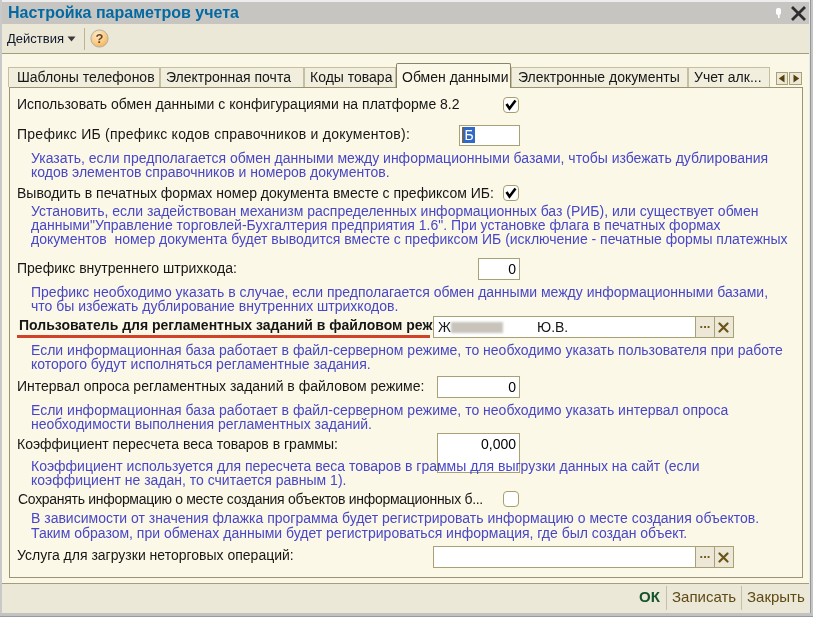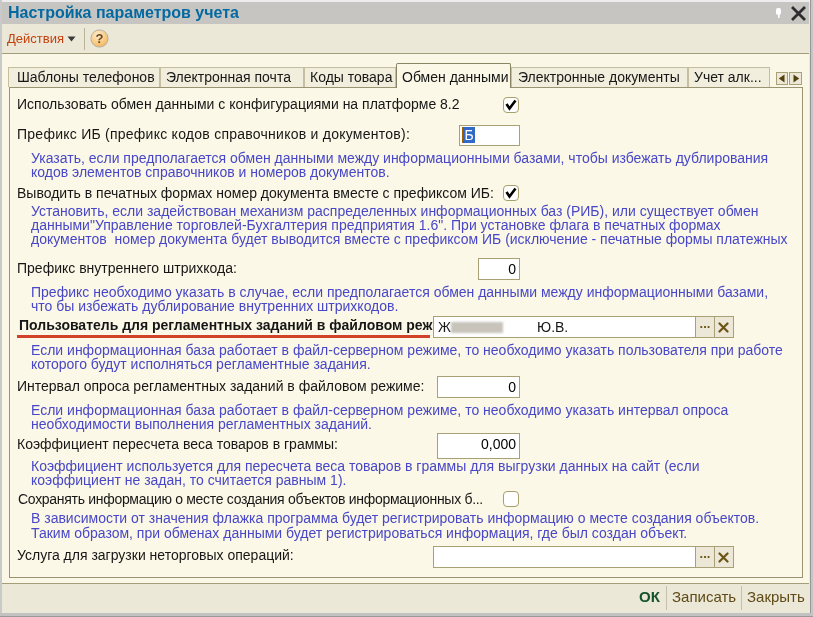--- a/index.html
+++ b/index.html
@@ -30,21 +30,21 @@
   <rect x="2" y="1" width="5" height="7" rx="2" fill="#fff"></rect>
   <rect x="4" y="8" width="1.6" height="3" fill="#fff"></rect>
 </svg>
 
 <svg class="abs" style="left:791px;top:6px;" width="16" height="16" viewBox="0 0 16 16">
   <path d="M2 2 L13 13 M13 2 L2 13" stroke="#2d2d2d" stroke-width="2.8" stroke-linecap="square"></path>
 </svg>
 
 <div class="abs" style="left:2px;top:24px;width:807px;height:29px;background:#ece8d8;"></div>
 <div class="abs" style="left:2px;top:53px;width:807px;height:1px;background:#a39d79;"></div>
-<div class="txt" style="left:7px;top:31px;font-size:13px;color:#c2410c;">Действия</div>
+<div class="txt" style="left:7px;top:31px;font-size:13px;color:#0f172a;">Действия</div>
 <svg class="abs" style="left:67px;top:36px;" width="9" height="6" viewBox="0 0 9 6">
   <path d="M0.5 0.5 L8.5 0.5 L4.5 5.5 Z" fill="#3a3a3a"></path>
 </svg>
 <div class="abs" style="left:84px;top:28px;width:1px;height:22px;background:#b9b39a;"></div>
 
 <svg class="abs" style="left:90px;top:29px;" width="19" height="19" viewBox="0 0 19 19">
   <defs>
       <radialGradient id="hg" cx="0.4" cy="0.3" r="0.9">
     <stop offset="0" stop-color="#fdeccb"></stop>
         <stop offset="0.55" stop-color="#f9c97e"></stop>
@@ -123,21 +123,21 @@
   </svg>
 <div class="hint" style="left:31px;top:343px;">Если информационная база работает в файл-серверном режиме, то необходимо указать пользователя при работе</div>
 <div class="hint" style="left:31px;top:357px;">которого будут исполняться регламентные задания.</div>
 
 <div class="txt" style="left:17px;top:379px;">Интервал опроса регламентных заданий в файловом режиме:</div>
 <div class="field num" style="left:437px;top:376px;width:83px;height:22px;">0</div>
 <div class="hint" style="left:31px;top:403px;">Если информационная база работает в файл-серверном режиме, то необходимо указать интервал опроса</div>
 <div class="hint" style="left:31px;top:417px;">необходимости выполнения регламентных заданий.</div>
 
 <div class="txt" style="left:17px;top:437px;">Коэффициент пересчета веса товаров в граммы:</div>
-<div class="field num" style="left:437px;top:433px;width:83px;height:26px;">0,000</div>
+<div class="field num" style="left:437px;top:433px;width:83px;height:40px;">0,000</div>
 <div class="hint" style="left:31px;top:459px;">Коэффициент используется для пересчета веса товаров в граммы для выгрузки данных на сайт (если</div>
 <div class="hint" style="left:31px;top:473px;">коэффициент не задан, то считается равным 1).</div>
 
 <div class="txt" style="left:18px;top:492px;letter-spacing:-0.3px;">Сохранять информацию о месте создания объектов информационных б...</div>
 <div class="cb" style="left:503px;top:491px;"></div>
 <div class="hint" style="left:31px;top:511px;">В зависимости от значения флажка программа будет регистрировать информацию о месте создания объектов.</div>
 <div class="hint" style="left:31px;top:526px;">Таким образом, при обменах данными будет регистрироваться информация, где был создан объект.</div>
 
 <div class="txt" style="left:17px;top:548px;">Услуга для загрузки неторговых операций:</div>
 <div class="field" style="left:433px;top:546px;width:263px;height:22px;"></div>

